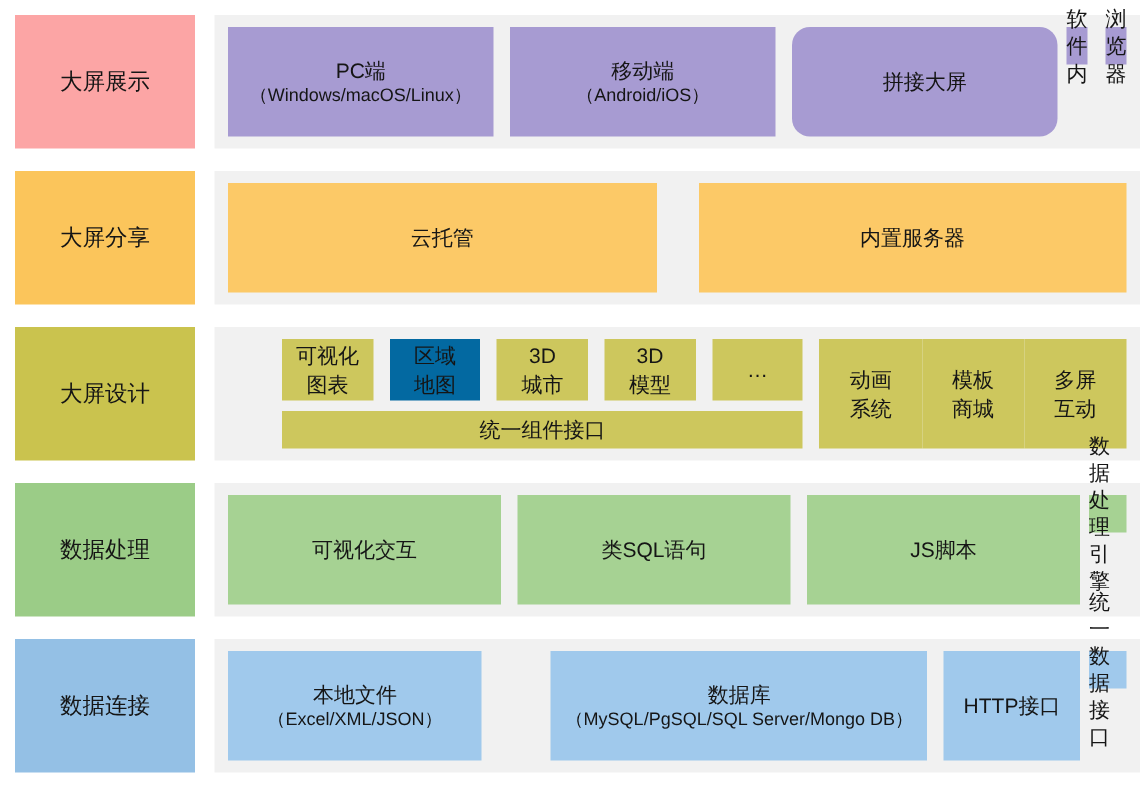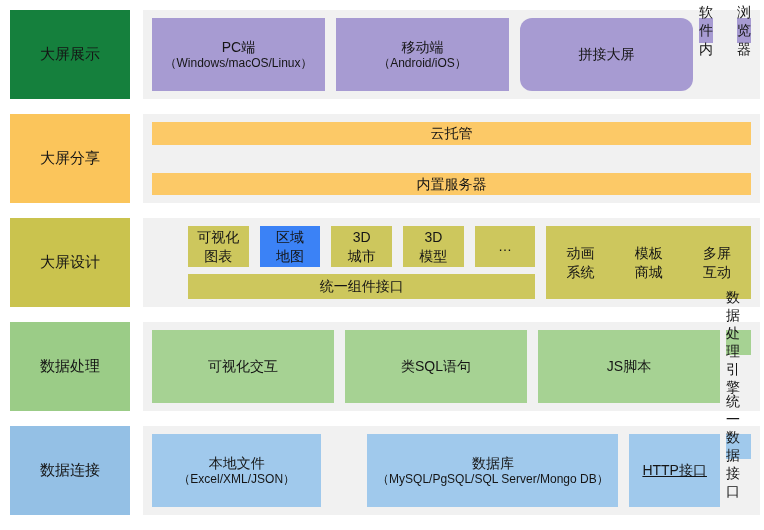--- a/index.html
+++ b/index.html
@@ -15,50 +15,50 @@
   .label {
     flex: 0 0 120px; margin-right: 13px;
     display: flex; align-items: center; justify-content: center;
     font-size: 15px;
   }
   .panel {
     flex: 1; background: #f1f1f1;
     padding: 8px 9px;
     display: flex; flex-direction: row; gap: 6px;
   }
-  .panel.single { flex-direction: column; gap: 28px; }
+  .panel.single { flex-direction: row; gap: 28px; }
   .hrow { display: flex; gap: 11px; flex: 1; }
-  .hrow.half-gap { gap: 24px; }
+  .hrow.half-gap { gap: 12px; }
   .box {
     flex: 1; display: flex; flex-direction: column;
     align-items: center; justify-content: center;
     font-size: 14px; line-height: 1.3; text-align: center;
   }
   .box .sub { font-size: 12px; }
   .bar {
     flex: 0 0 25px; height: 25px;
     display: flex; align-items: center; justify-content: center;
     font-size: 14px;
   }
   
   .design-wrap { flex: 1; display: flex; gap: 11px; margin-left: 36px; }
   .design-left { flex: 0 0 61.7%; display: flex; flex-direction: column; gap: 7px; }
   .design-right { flex: 1; display: flex; }
   
   .w-local { flex: 1.87; }
   .w-db { flex: 2.77; margin-left: 35px; }
-  .w-http { flex: 1; text-decoration: underline; }
+  .w-http { flex: 1; }
 </style>
 </head>
 <body>
 
 <div class="page">
 
   <div class="row">
-    <div class="label" style="background-color: #15803d;">大屏展示</div>
+    <div class="label" style="background-color: #fca5a5;">大屏展示</div>
     <div class="panel" style="background-color: rgb(241, 241, 241);">
       <div class="hrow">
         <div class="box" style="background-color: rgb(167, 155, 210);">
           <span>PC端</span>
           <span class="sub">（Windows/macOS/Linux）</span>
         </div>
         <div class="box" style="background-color: rgb(167, 155, 210);">
           <span>移动端</span>
           <span class="sub">（Android/iOS）</span>
         </div>
@@ -84,21 +84,21 @@
   <div class="row">
     <div class="label" style="background-color: rgb(202, 195, 78);">大屏设计</div>
     <div class="panel" style="background-color: rgb(241, 241, 241);">
       <div class="design-wrap">
         <div class="design-left">
           <div class="hrow">
             <div class="box" style="background-color: rgb(205, 199, 93);">
               <span>可视化</span>
               <span>图表</span>
             </div>
-            <div class="box" style="background-color: #3b82f6;">
+            <div class="box" style="background-color: #0369a1;">
               <span>区域</span>
               <span>地图</span>
             </div>
             <div class="box" style="background-color: rgb(205, 199, 93);">
               <span>3D</span>
               <span>城市</span>
             </div>
             <div class="box" style="background-color: rgb(205, 199, 93);">
               <span>3D</span>
               <span>模型</span>

